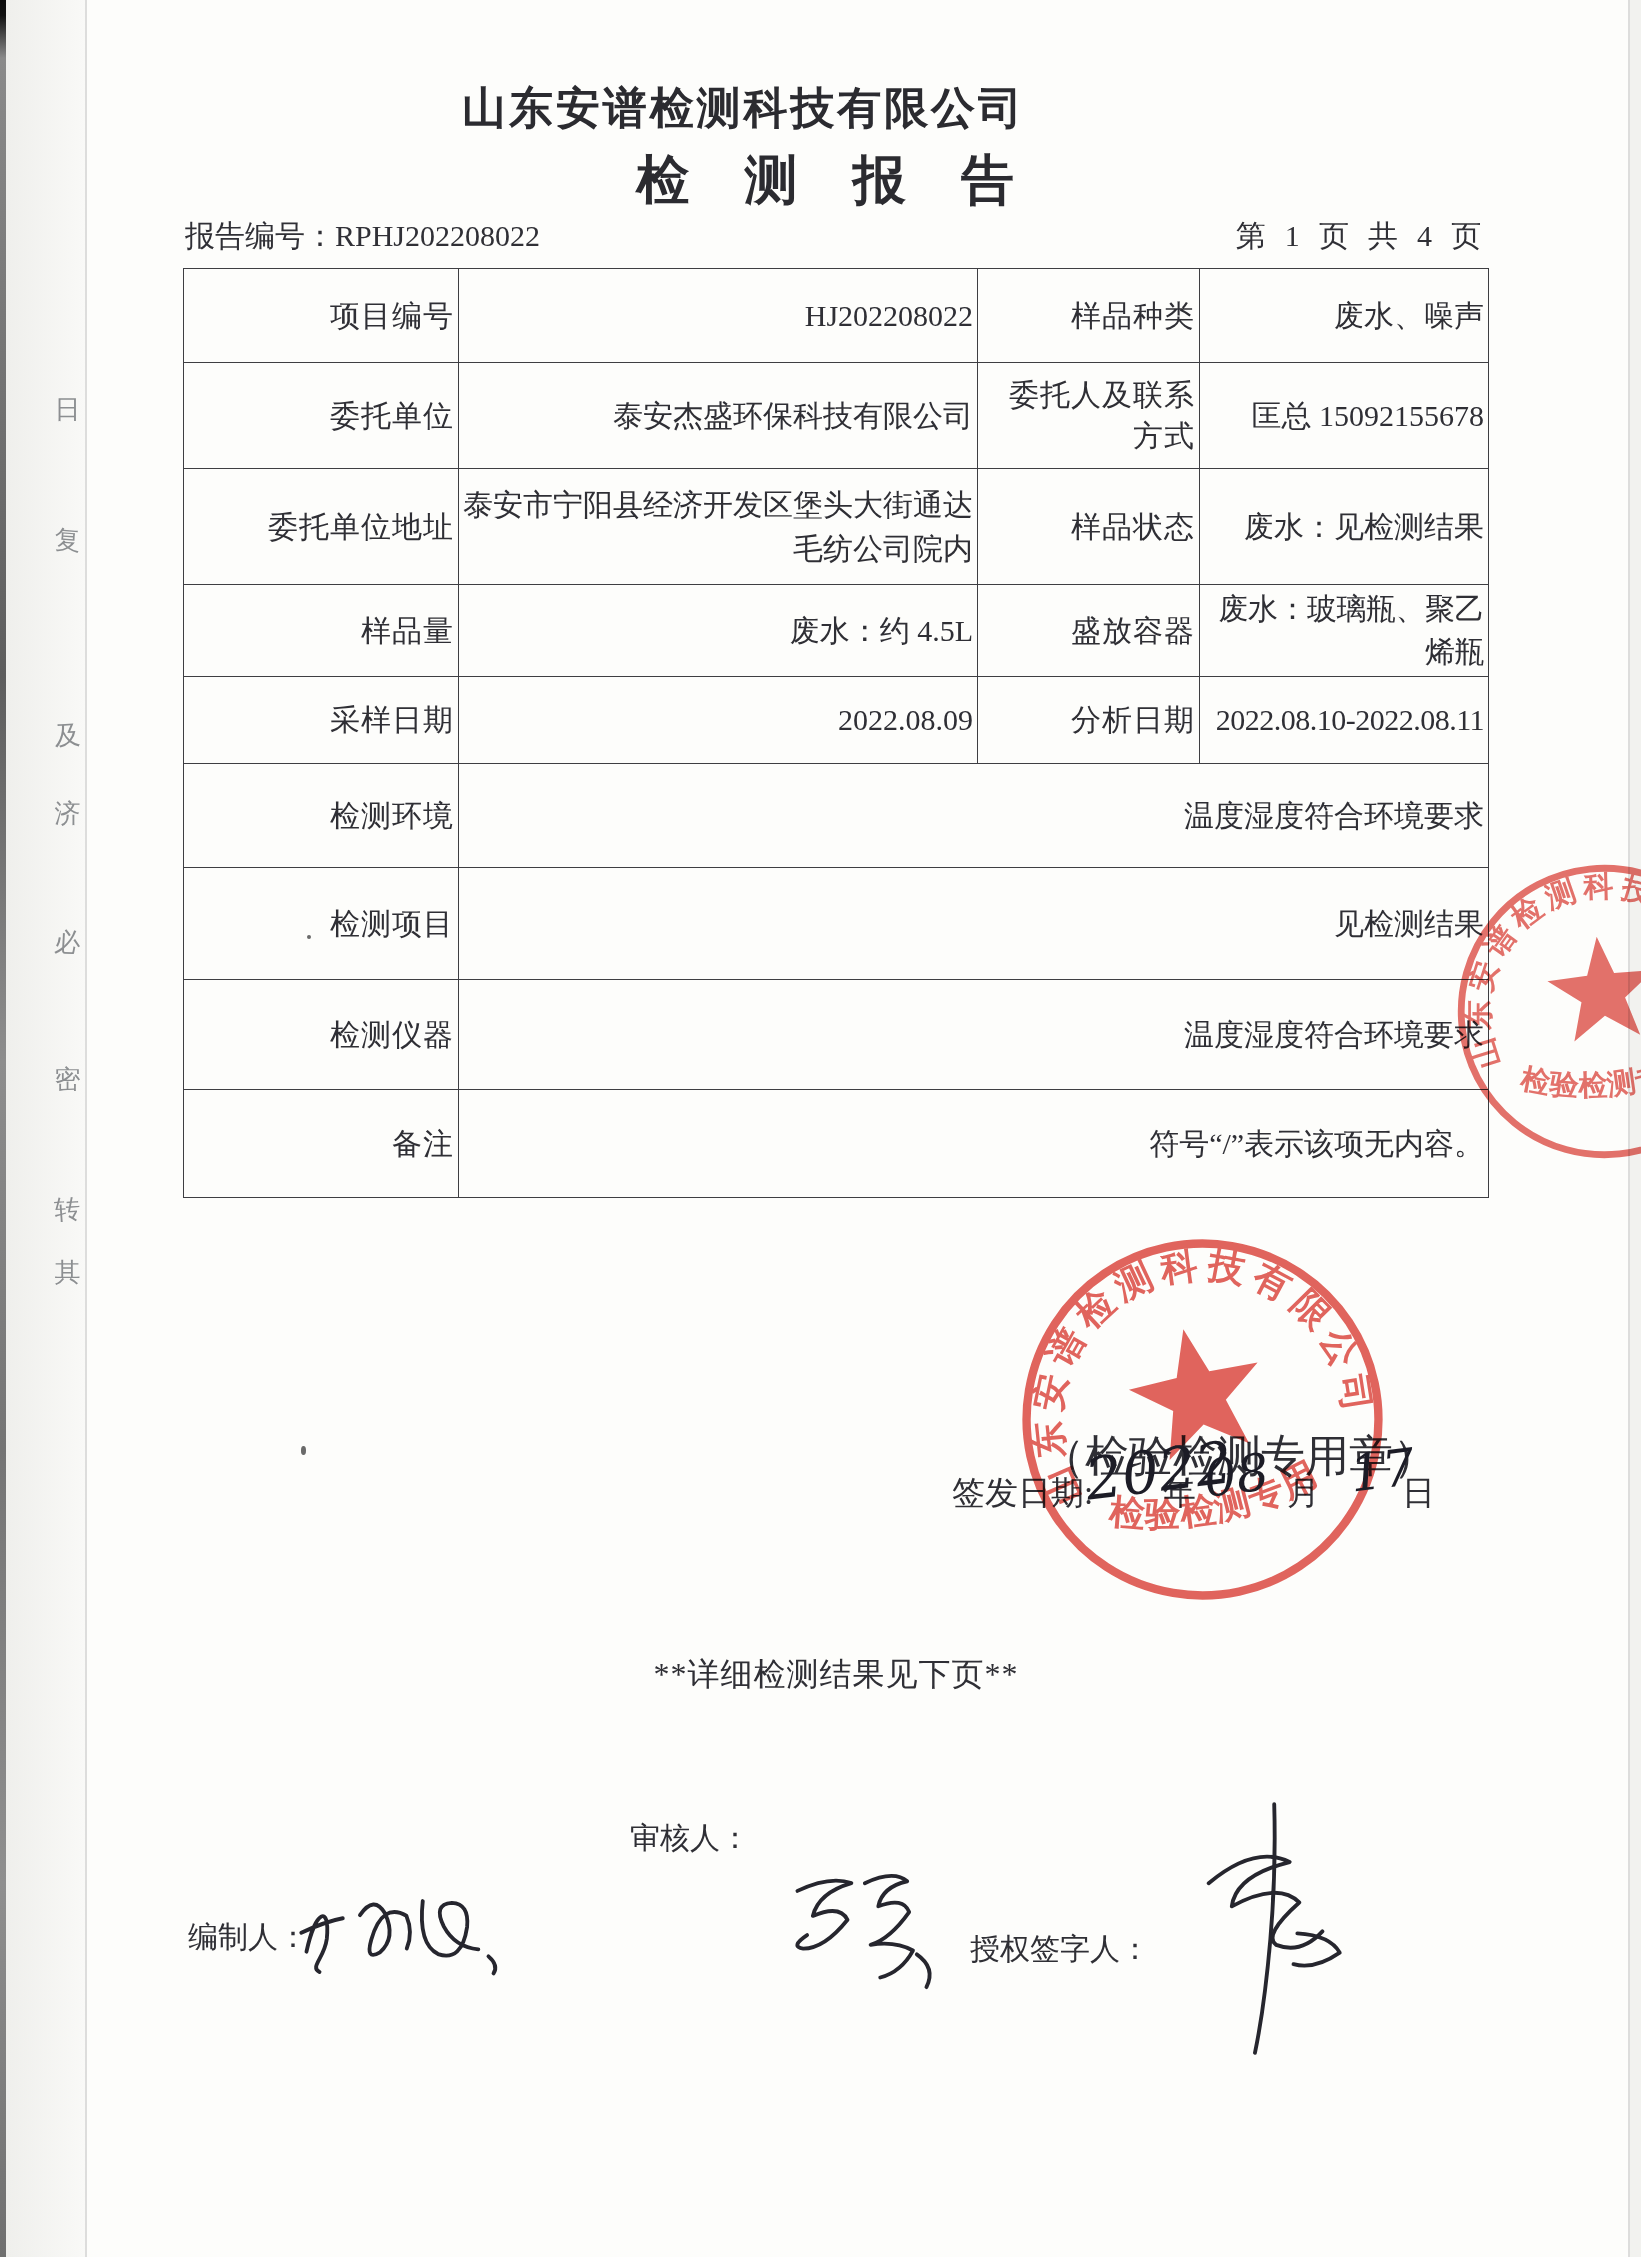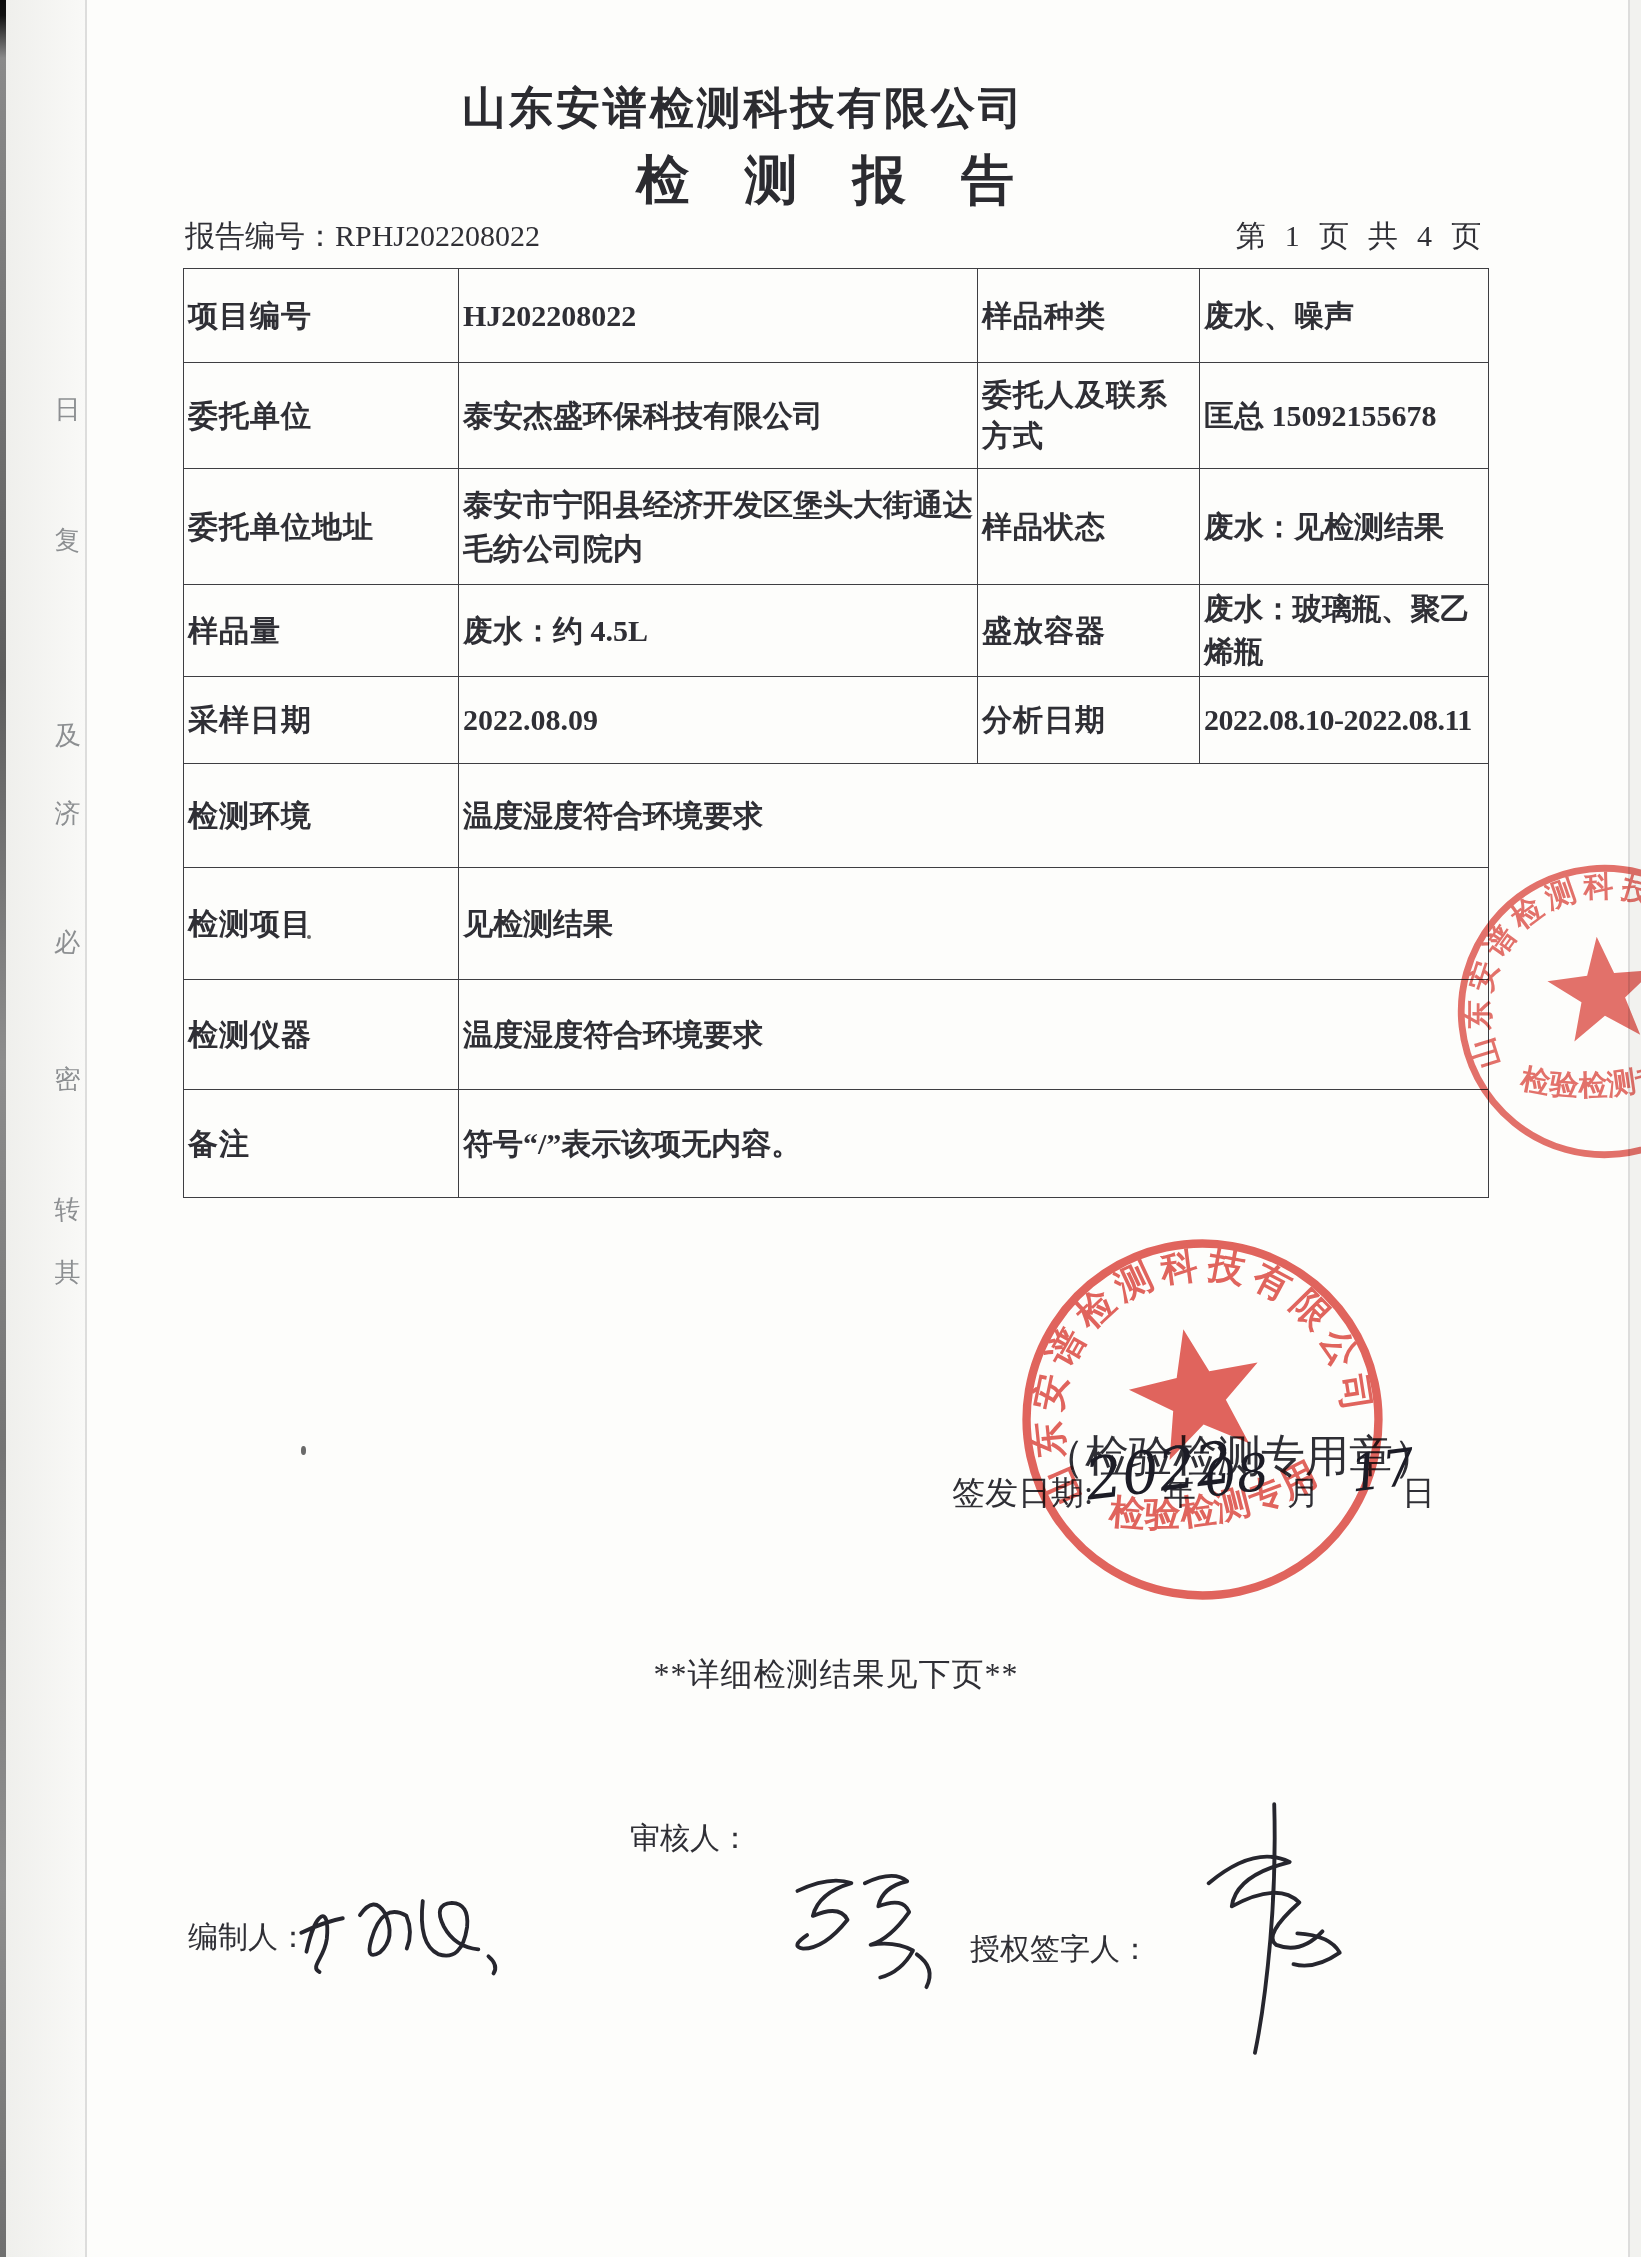--- a/index.html
+++ b/index.html
@@ -20,22 +20,22 @@
   .company-title{position:absolute;left:0;top:79px;width:1487px;text-align:center;font-size:44px;
     font-weight:bold;letter-spacing:2.9px;color:#2b2b30;z-index:1;}
   .doc-title{position:absolute;left:0;top:145px;width:1487px;text-align:center;font-size:53px;
     font-weight:bold;letter-spacing:21px;color:#2b2b30;transform:translateX(92px);z-index:1;}
   .meta-row{position:absolute;left:185px;top:216px;width:1302px;font-size:30px;z-index:1;}
   .report-no{position:absolute;left:0;top:0;text-align:right;}
   .page-info{position:absolute;right:0;top:0;letter-spacing:5.8px;}
   
   table.report{position:absolute;left:183px;top:268px;width:1305px;border-collapse:collapse;
     table-layout:fixed;z-index:1;}
-  table.report td{border:1.9px solid #3e3e42;text-align:left;vertical-align:middle;
-    font-size:30px;line-height:1.45;padding:1.9px 3.9px;color:#2f2f35;font-weight:bold;}
+  table.report td{border:1.9px solid #3e3e42;text-align:right;vertical-align:middle;
+    font-size:30px;line-height:1.45;padding:1.9px 3.9px;color:#2f2f35;}
   td.lbl{letter-spacing:1px;}
   td.addr{line-height:1.6;}
   td.tight{font-size:26.6px;letter-spacing:-0.5px;padding:1.9px 1px;}
   td.conclusion-cell{vertical-align:top;text-align:left;padding:17.4px 9.7px 0 7.7px;}
   td.remark-val{text-align:left;padding-left:4.8px;margin-left:22px;}
   
   .stamp-caption{position:absolute;left:1041px;top:1427px;font-size:44px;z-index:1;color:#2f2f35;}
   .sign-label{position:absolute;left:952px;top:1471px;font-size:33px;z-index:1;color:#2f2f35;}
   .date-unit{position:absolute;top:1471px;font-size:33px;z-index:1;color:#2f2f35;}
   .hand{position:absolute;z-index:3;font-family:"DejaVu Serif",serif;font-style:italic;

